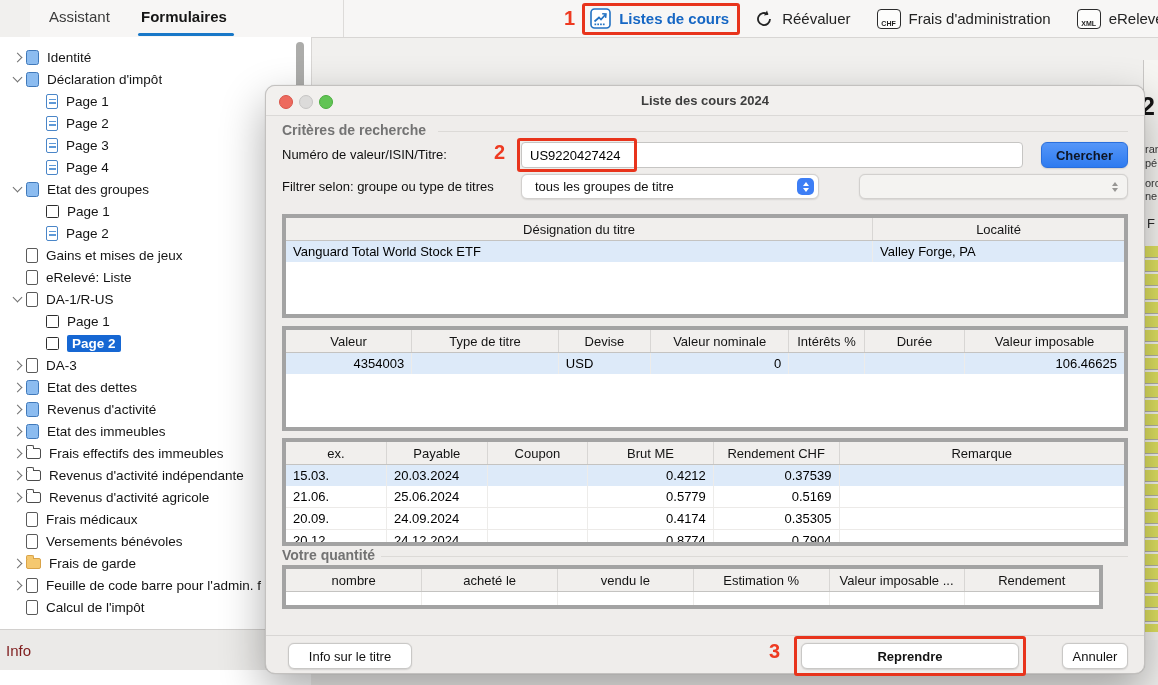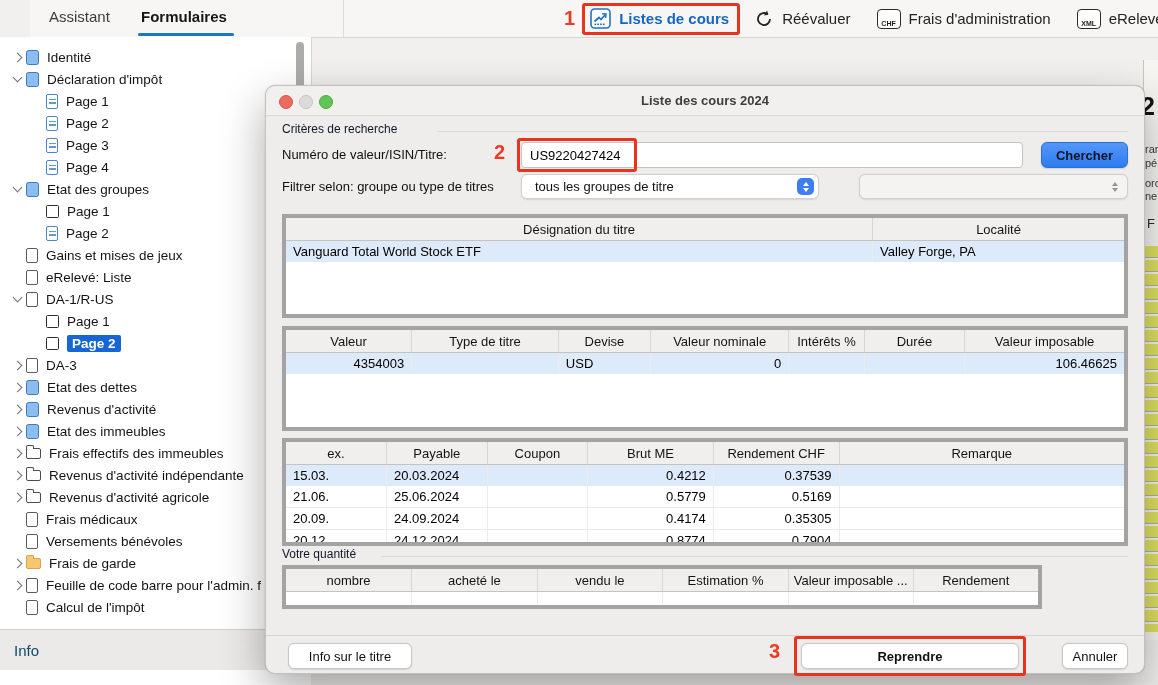--- a/index.html
+++ b/index.html
@@ -43,21 +43,21 @@
   .ic.folder::before{content:"";position:absolute;left:-1px;top:-4px;width:6px;height:3px;background:#fff;
       border:1.5px solid #4c4c4c;border-bottom:none;border-radius:2px 2px 0 0;}
   .ic.folder-orange{width:15px;height:11px;background:#f5c86f;border:1.5px solid #d9a348;border-radius:2px;position:relative;}
   .ic.folder-orange::before{content:"";position:absolute;left:-1px;top:-4px;width:6px;height:3px;background:#f5c86f;
       border:1.5px solid #d9a348;border-bottom:none;border-radius:2px 2px 0 0;}
   .tl{white-space:nowrap;overflow:hidden;}
   .tl.sel{background:#1667d3;color:#fff;font-weight:600;padding:1px 5px;border-radius:2px;}
   .scroll-thumb{position:absolute;left:296px;top:5px;width:8px;height:48px;background:#acacaa;border-radius:4px;}
   .info-panel{position:absolute;left:0;top:629px;width:311px;height:40px;background:#ebeae8;
       border-top:1px solid #d2d0ce;border-bottom:1px solid #d2d0ce;display:flex;align-items:center;}
-  .info-panel span{margin-left:14px;font-size:15px;color:#0c4a6e;}
+  .info-panel span{margin-left:6px;font-size:15px;color:#7f1d1d;}
   .below-info{position:absolute;left:0;top:670px;width:311px;height:15px;background:#ffffff;}
 
   
   .bg-strip{position:absolute;left:1143px;top:60px;width:15px;height:580px;background:#f6f5f2;border-left:1px solid #c9c7c5;}
   .bg-pagenum{position:absolute;left:1141px;top:92px;font-size:25px;font-weight:800;color:#141414;}
   .bg-frag{position:absolute;left:1145px;font-size:11px;color:#3a3a3a;white-space:nowrap;}
   .bg-fragF{position:absolute;left:1147px;top:216px;font-size:13px;color:#2c2c2c;}
   .yellow-col{position:absolute;left:1143px;top:246px;width:15px;height:386px;border-left:1px solid #9a9a98;
       background:repeating-linear-gradient(180deg,#e0e261 0 11px,#b2b2a4 11px 12px,#f4f4ef 12px 14px);}
 
@@ -65,21 +65,21 @@
   .dialog{position:absolute;left:265px;top:85px;width:878px;height:587px;background:#efedeb;
       border:1px solid #c3c1bf;border-radius:10px;box-shadow:0 18px 45px rgba(0,0,0,.33),0 0 1px rgba(0,0,0,.25);}
   .dlg-titlebar{position:absolute;left:0;top:0;width:100%;height:29px;background:#f2f0ee;
       border-bottom:1px solid #dbd9d7;border-radius:10px 10px 0 0;}
   .dlg-title{position:absolute;left:0;right:0;top:7px;text-align:center;font-weight:700;font-size:13px;color:#3e3e3e;}
   .tlight{position:absolute;top:9px;width:12px;height:12px;border-radius:50%;}
   .tl-red{left:13px;background:#ed6a5e;border:.5px solid #d95449;}
   .tl-gray{left:33px;background:#dcdbda;border:.5px solid #c6c5c4;}
   .tl-green{left:53px;background:#61c454;border:.5px solid #4aad3e;}
 
-  .grp-label{position:absolute;font-weight:400;font-size:12px;color:#0f172a;white-space:nowrap;}
+  .grp-label{position:absolute;font-weight:700;font-size:14px;color:#737373;white-space:nowrap;}
   .grp-line{position:absolute;height:1px;background:#dcdad7;}
 
   .fld-label{position:absolute;font-size:13px;color:#101010;white-space:nowrap;}
   .text-input{position:absolute;box-sizing:border-box;background:#fff;border:1px solid #c6c5c3;border-radius:4px;
       font-size:13px;padding:0 8px;font-family:inherit;color:#000;}
   .btn{position:absolute;box-sizing:border-box;background:#fff;border:1px solid #c9c8c6;border-radius:6px;
       font-size:13px;display:flex;align-items:center;justify-content:center;color:#111;
       box-shadow:0 .5px 1.5px rgba(0,0,0,.12);white-space:nowrap;}
   .btn-primary{background:linear-gradient(#5596f8,#2e7bf0);border:1px solid #2a6fdc;color:#0e1524;font-weight:600;}
   .combo{position:absolute;box-sizing:border-box;background:#fff;border:1px solid #d2d0ce;border-radius:6px;
@@ -457,21 +457,21 @@
           <td class="ra">0.7904</td>
           <td></td>
         </tr>
       </tbody>
         </table>
     </div>
 
     <div class="grp-label" style="left:16px;top:461px;">Votre quantité</div>
     <div class="grp-line" style="left:115px;top:470px;right:16px;"></div>
 
-    <div class="tbox" style="left:16px;top:479px;width:760px;height:44px;">
+    <div class="tbox" style="left:16px;top:479px;width:821px;height:44px;">
       <table class="dt">
         <colgroup>
             <col style="width:16.7%">
             <col style="width:16.7%">
             <col style="width:16.7%">
             <col style="width:16.7%">
             <col style="width:16.6%">
             <col style="width:16.6%">
           </colgroup>
         <tbody>

